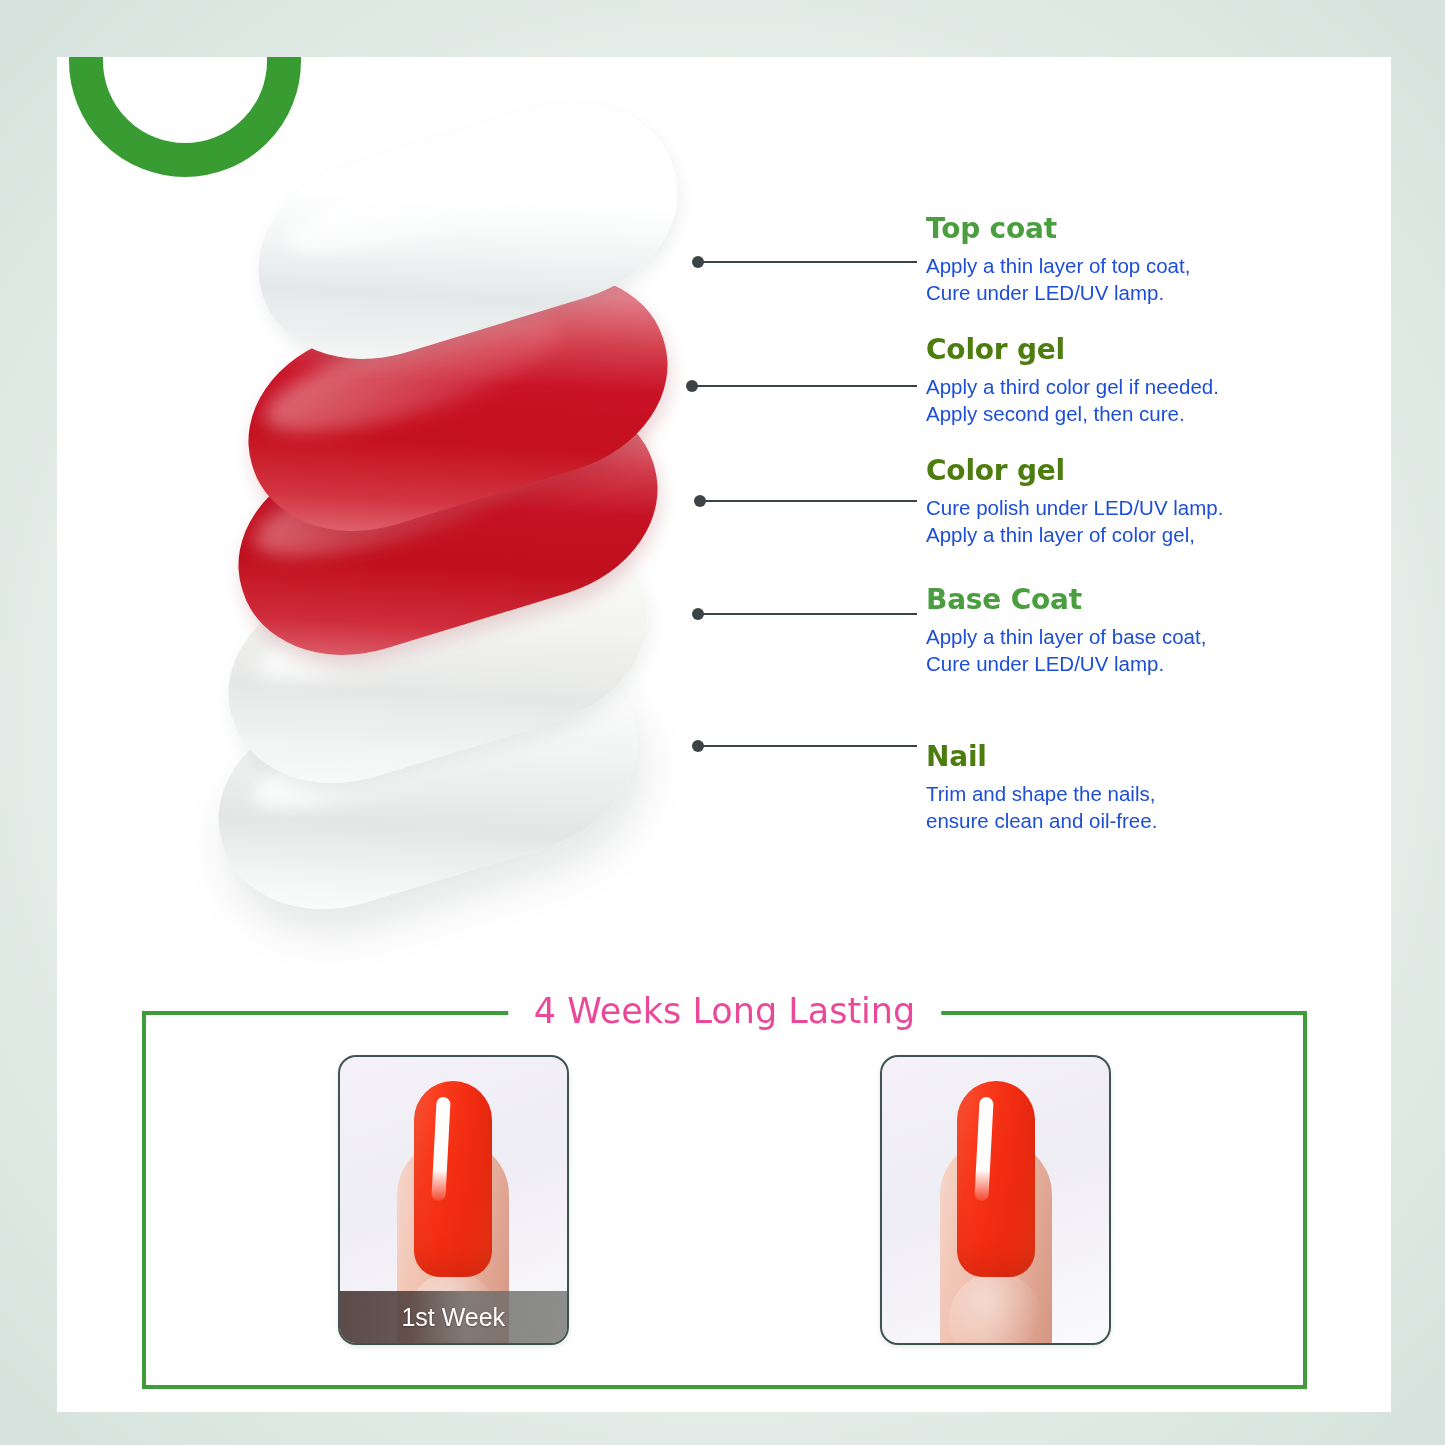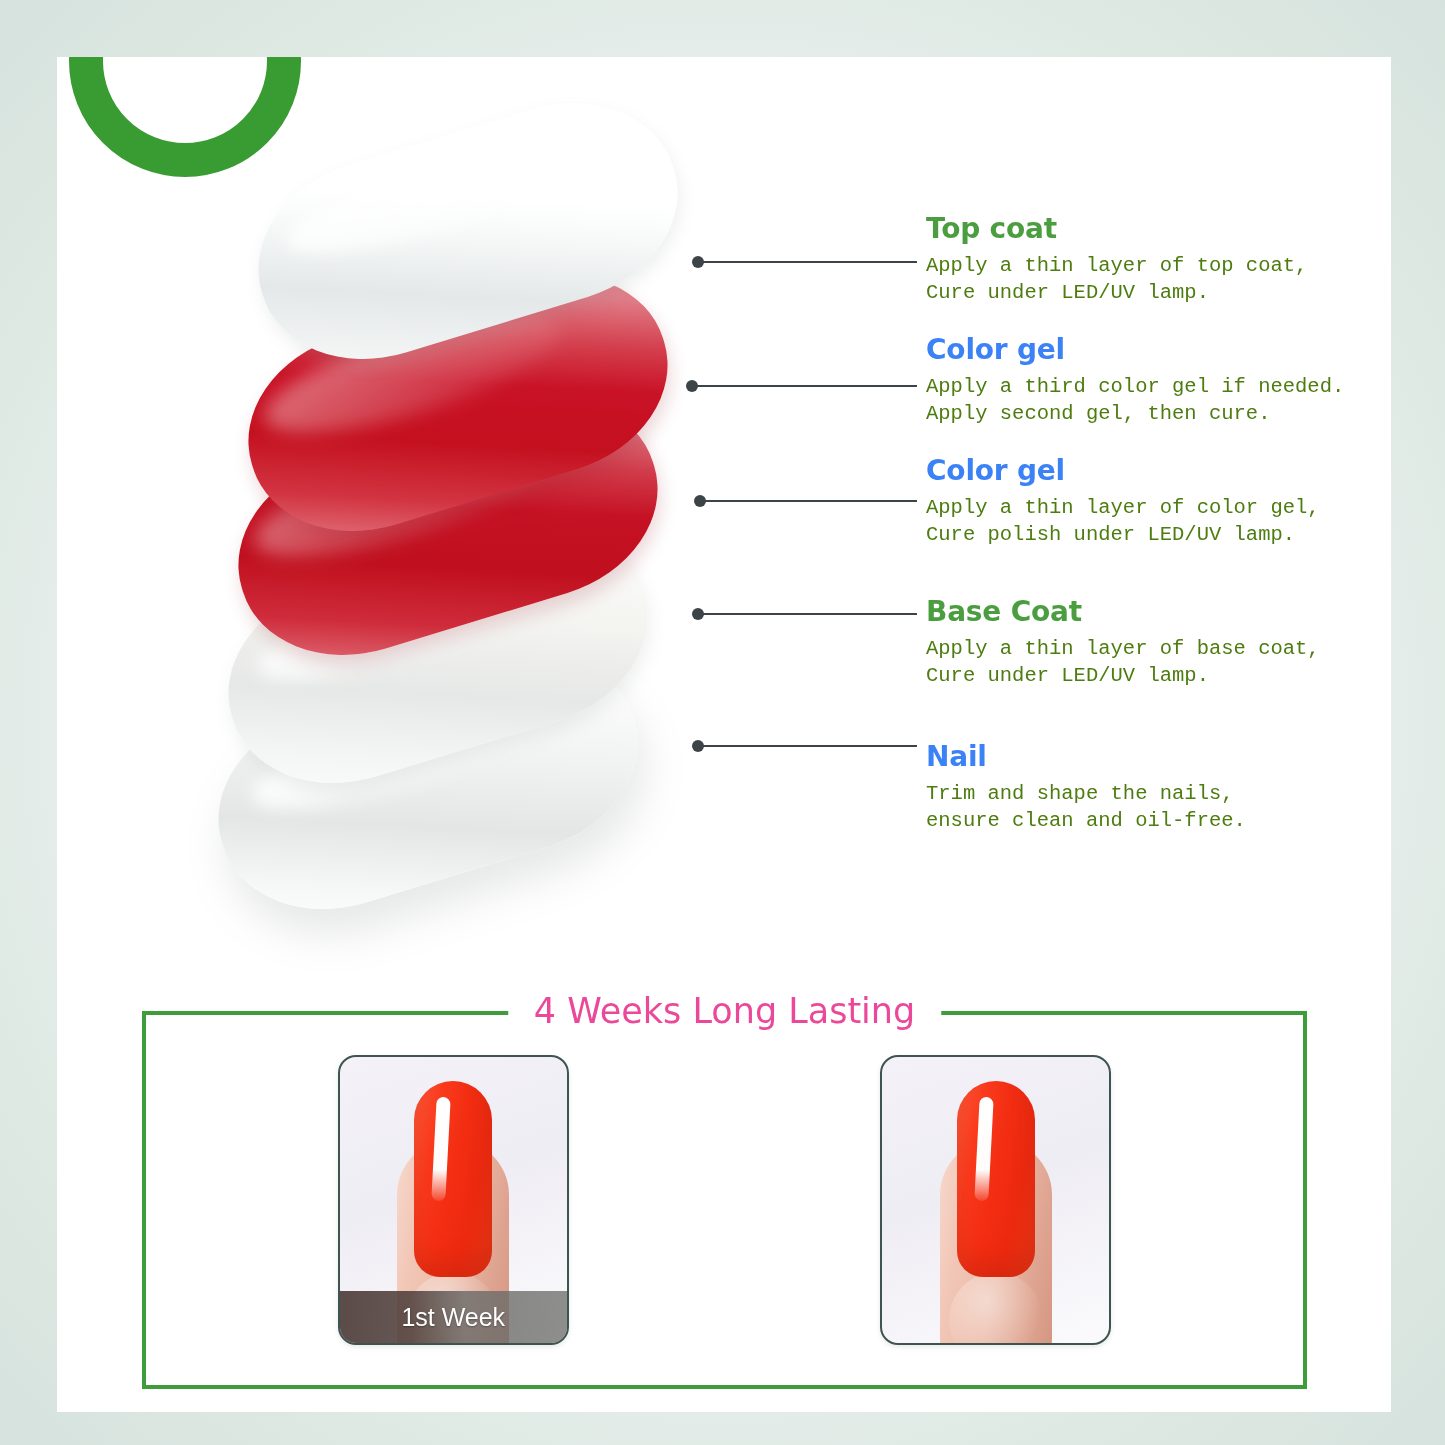--- a/index.html
+++ b/index.html
@@ -206,26 +206,26 @@
   }
   .callout h3 {
     font-family: "DejaVu Sans", "Liberation Sans", sans-serif;
     font-size: 28px;
     font-weight: bold;
     line-height: 1.0;
     letter-spacing: -0.2px;
     margin-bottom: 9px;
   }
   .callout h3.green { color: #4a9e3f; }
-  .callout h3.dark  { color: #3b82f6; }
+  .callout h3.dark  { color: #4d7c0f; }
   .callout p {
-    font-family: Liberation Mono, monospace;
+    font-family: Liberation Sans, sans-serif;
     font-size: 20.5px;
     line-height: 1.32;
-    color: #4d7c0f;
+    color: #1d4ed8;
   }
 
   
   #bottom {
     position: absolute;
     left: 85px;
     top: 927px;
     width: 1165px;
     height: 405px;
   }
@@ -402,25 +402,25 @@
     </div>
 
     <div class="callout" style="top:279px;">
       <h3 class="dark">Color gel</h3>
       <p>Apply a third color gel if needed.</p>
       <p>Apply second gel, then cure.</p>
     </div>
 
     <div class="callout" style="top:400px;">
       <h3 class="dark">Color gel</h3>
+      <p>Cure polish under LED/UV lamp.</p>
       <p>Apply a thin layer of color gel,</p>
-      <p>Cure polish under LED/UV lamp.</p>
-    </div>
-
-    <div class="callout" style="top:529px;margin-top:12px;">
+    </div>
+
+    <div class="callout" style="top:529px;">
       <h3 class="green">Base Coat</h3>
       <p>Apply a thin layer of base coat,</p>
       <p>Cure under LED/UV lamp.</p>
     </div>
 
     <div class="callout" style="top:686px;">
       <h3 class="dark">Nail</h3>
       <p>Trim and shape the nails,</p>
       <p>ensure clean and oil-free.</p>
     </div>

